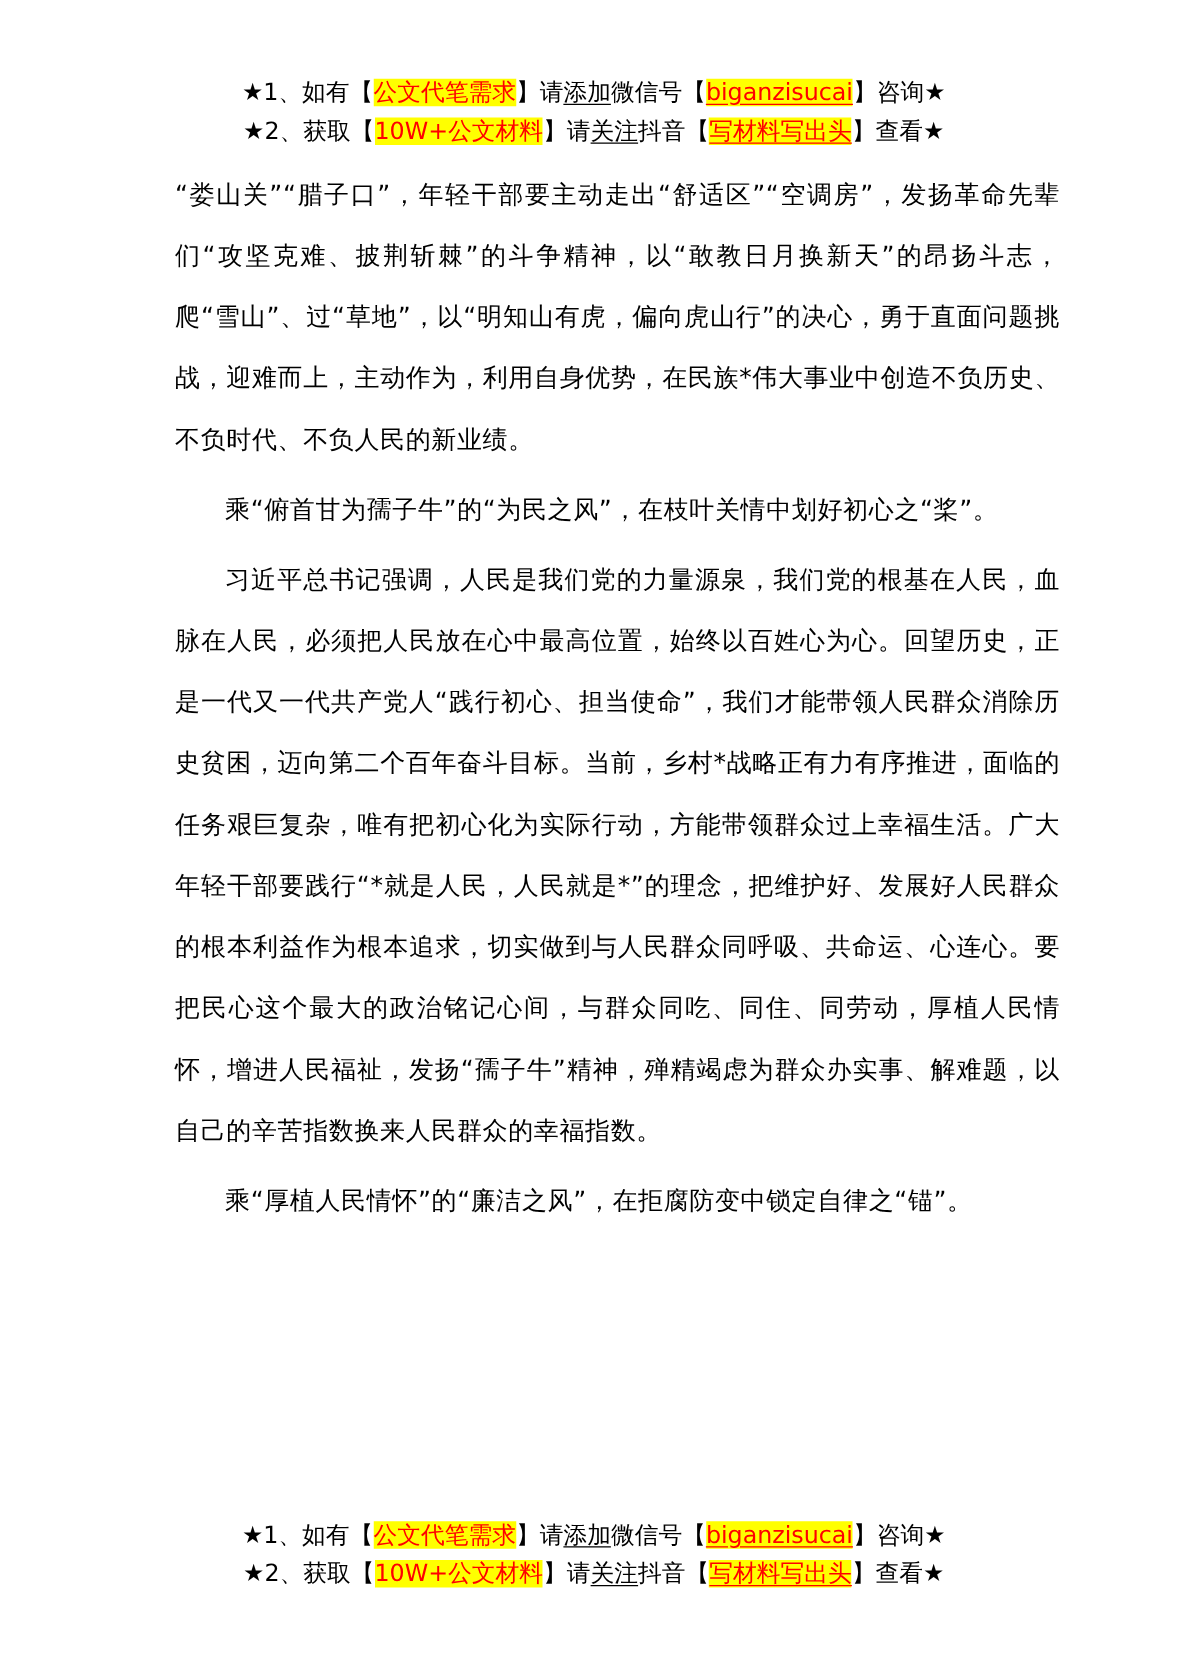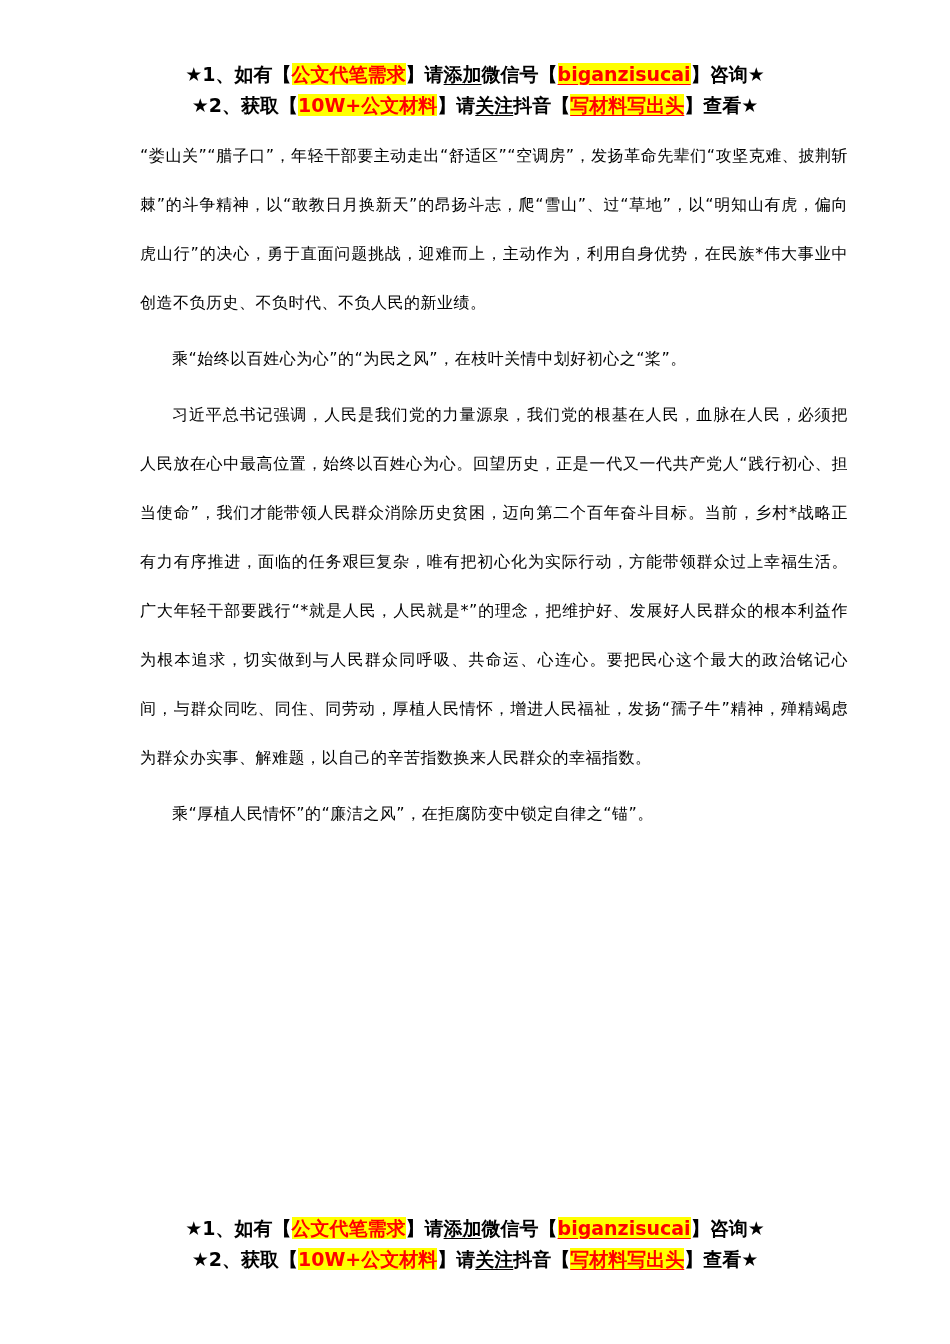--- a/index.html
+++ b/index.html
@@ -12,21 +12,21 @@
     width: 950px;
     height: 1344px;
     background: #ffffff;
     overflow: hidden;
     font-family: "DejaVu Sans", "Liberation Sans", sans-serif;
     color: #000000;
   }
   
   .banner {
     text-align: center;
-    font-weight: bold;
+    font-weight: normal;
     font-size: 19px;
     line-height: 31px;
     color: #000000;
     white-space: nowrap;
   }
   .banner-top {
     padding-top: 59px;
   }
   .banner-bottom {
     position: absolute;
@@ -51,21 +51,21 @@
     text-underline-offset: 3px;
   }
   .seg-u {
     color: #000000;
     text-decoration: underline;
     text-underline-offset: 3px;
   }
   
   .doc {
     margin: 10px 102px 0 140px;
-    font-size: 16px;
+    font-size: 20px;
     line-height: 49px;
     text-align: justify;
     letter-spacing: 0.5px;
   }
   .doc p {
     margin: 0 0 7px 0;
   }
   .doc p.indent {
     text-indent: 2em;
   }
@@ -75,21 +75,21 @@
 
 <div class="page">
 
   <div class="banner banner-top">
     <p><span class="seg-plain">★1、如有【</span><span class="seg-hl">公文代笔需求</span><span class="seg-plain">】请</span><span class="seg-u">添加</span><span class="seg-plain">微信号【</span><span class="seg-hl-u">biganzisucai</span><span class="seg-plain">】咨询★</span></p>
     <p><span class="seg-plain">★2、获取【</span><span class="seg-hl">10W+公文材料</span><span class="seg-plain">】请</span><span class="seg-u">关注</span><span class="seg-plain">抖音【</span><span class="seg-hl-u">写材料写出头</span><span class="seg-plain">】查看★</span></p>
   </div>
 
   <div class="doc">
       <p class="">“娄山关”“腊子口”，年轻干部要主动走出“舒适区”“空调房”，发扬革命先辈们“攻坚克难、披荆斩棘”的斗争精神，以“敢教日月换新天”的昂扬斗志，爬“雪山”、过“草地”，以“明知山有虎，偏向虎山行”的决心，勇于直面问题挑战，迎难而上，主动作为，利用自身优势，在民族*伟大事业中创造不负历史、不负时代、不负人民的新业绩。</p>
-      <p class="indent">乘“始终以百姓心为心”的“为民之风”，在枝叶关情中划好初心之“桨”。</p>
+      <p class="indent">乘“俯首甘为孺子牛”的“为民之风”，在枝叶关情中划好初心之“桨”。</p>
       <p class="indent">习近平总书记强调，人民是我们党的力量源泉，我们党的根基在人民，血脉在人民，必须把人民放在心中最高位置，始终以百姓心为心。回望历史，正是一代又一代共产党人“践行初心、担当使命”，我们才能带领人民群众消除历史贫困，迈向第二个百年奋斗目标。当前，乡村*战略正有力有序推进，面临的任务艰巨复杂，唯有把初心化为实际行动，方能带领群众过上幸福生活。广大年轻干部要践行“*就是人民，人民就是*”的理念，把维护好、发展好人民群众的根本利益作为根本追求，切实做到与人民群众同呼吸、共命运、心连心。要把民心这个最大的政治铭记心间，与群众同吃、同住、同劳动，厚植人民情怀，增进人民福祉，发扬“孺子牛”精神，殚精竭虑为群众办实事、解难题，以自己的辛苦指数换来人民群众的幸福指数。</p>
       <p class="indent">乘“厚植人民情怀”的“廉洁之风”，在拒腐防变中锁定自律之“锚”。</p>
     </div>
 
   <div class="banner banner-bottom">
     <p><span class="seg-plain">★1、如有【</span><span class="seg-hl">公文代笔需求</span><span class="seg-plain">】请</span><span class="seg-u">添加</span><span class="seg-plain">微信号【</span><span class="seg-hl-u">biganzisucai</span><span class="seg-plain">】咨询★</span></p>
     <p><span class="seg-plain">★2、获取【</span><span class="seg-hl">10W+公文材料</span><span class="seg-plain">】请</span><span class="seg-u">关注</span><span class="seg-plain">抖音【</span><span class="seg-hl-u">写材料写出头</span><span class="seg-plain">】查看★</span></p>
   </div>
 
 </div>

